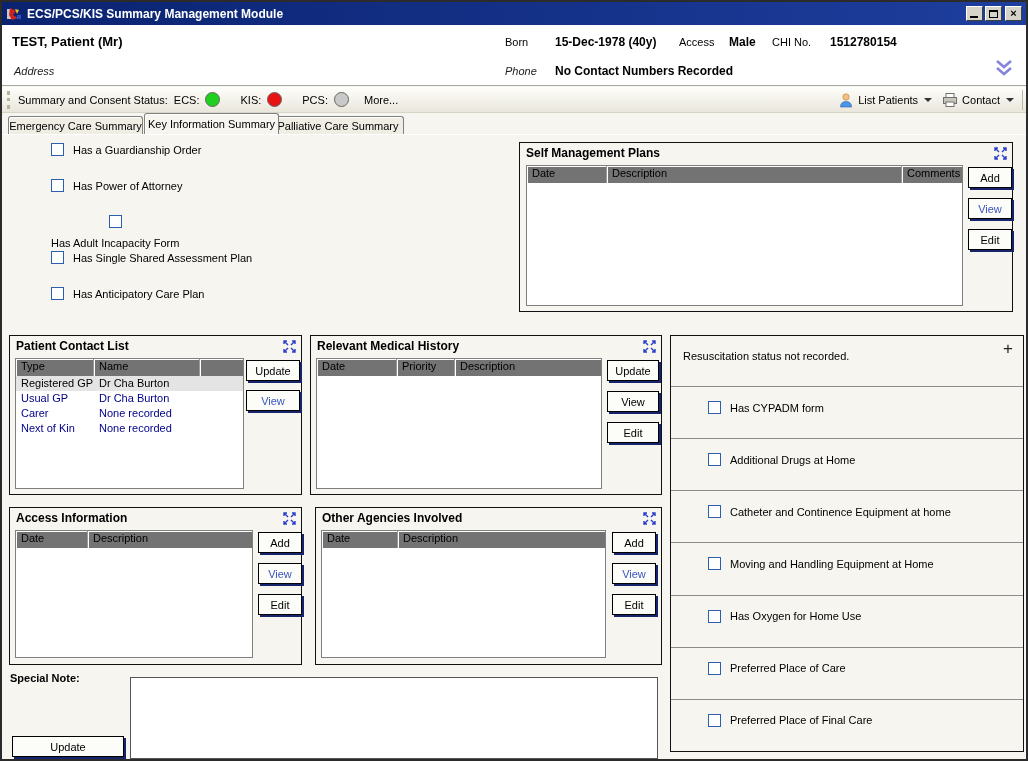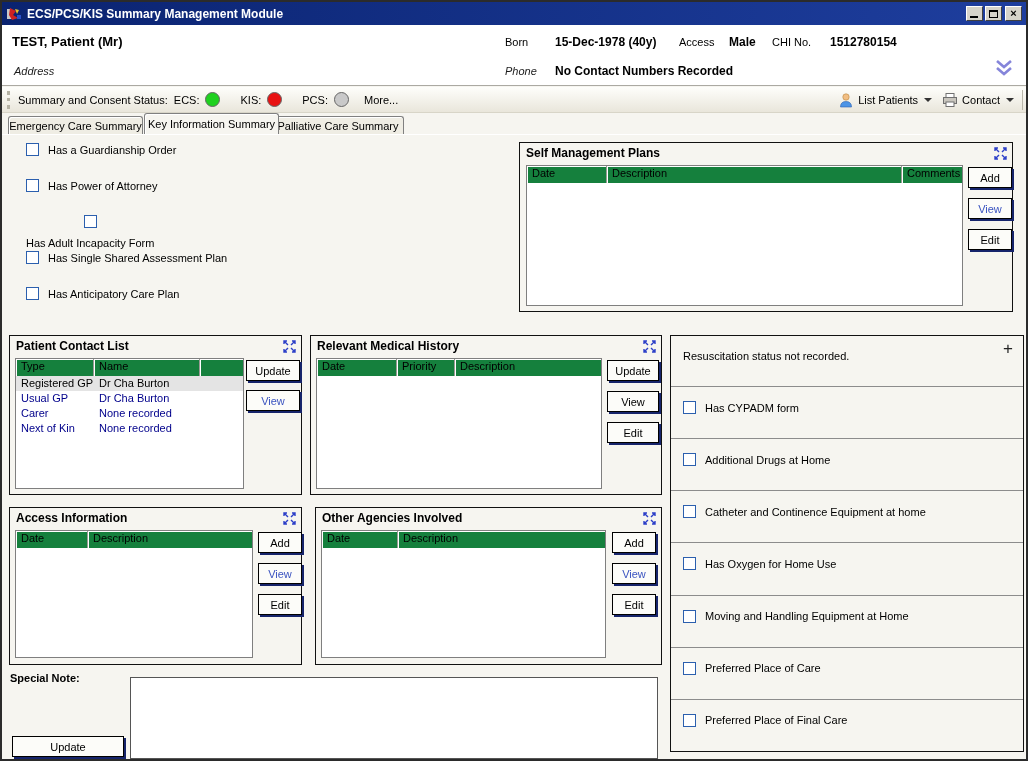--- a/index.html
+++ b/index.html
@@ -64,40 +64,40 @@
     cursor:pointer; color:#000;
   }
   .tab.active { height:21px; background:#F6F5F0; z-index:2; box-shadow:inset 1px 1px 0 #fff; }
   .content-top-line { position:absolute; left:0; top:132px; right:0; height:1px; background:#fff; }
   
   .panel { position:absolute; border:1px solid #111; background:#F6F5F0; }
   .panel-title { position:absolute; left:6px; top:3px; font-size:12px; font-weight:bold; color:#000; white-space:nowrap; }
   .expand-ic { position:absolute; right:5px; top:4px; width:13px; height:13px; cursor:pointer; }
   
   .tbl { position:absolute; background:#fff; border:1px solid #7F7F7F; }
-  .tbl-head { display:flex; height:22px; background:#15803d; border-bottom:1px solid #8a8a84; }
+  .tbl-head { display:flex; height:22px; background:#737373; border-bottom:1px solid #8a8a84; }
   .th-cell {
     font-size:11px; color:#000; padding:1px 0 0 5px; white-space:nowrap; overflow:hidden;
     border-right:1px solid #9a9a94; box-shadow:inset 1px 1px 0 #fff; cursor:default;
   }
   .th-cell:last-child { border-right:none; }
   .tbl-body { position:absolute; left:0; right:0; top:17px; bottom:0; background:#fff; overflow:hidden; }
   .trow { display:flex; height:15px; font-size:11px; color:#00008B; }
   .trow.selected { background:#E4E4E4; color:#000; }
   .trow .tc { padding:1px 0 0 5px; white-space:nowrap; overflow:hidden; }
   
   .btn {
     position:absolute; height:21px; background:#FCFCF9;
     border:1px solid #000; box-shadow:2px 2px 0 #16246b;
     font-size:11px; color:#000; display:flex; align-items:center; justify-content:center;
     cursor:pointer; font-family:"Liberation Sans", sans-serif;
   }
   .btn.blue { color:#3A53C0; }
   
-  .cb-row { position:absolute; display:flex; align-items:center; gap:9px; cursor:pointer; }
+  .cb-row { position:absolute; display:flex; align-items:center; gap:9px; cursor:pointer;margin-left:25px; }
   .cb {
     width:13px; height:13px; background:#fff; border:1px solid #2B5FAE; flex:0 0 auto;
   }
   .cb-label { font-size:11px; color:#000; white-space:nowrap; }
   
   .care-cell { position:relative; border-top:1px solid #8C8C8C; }
   .care-cell:first-child { border-top:none; }
   .care-text { position:absolute; left:12px; top:14px; font-size:11px; color:#000; }
   .plus-ic { position:absolute; right:10px; top:4px; font-size:17px; line-height:17px; color:#222; cursor:pointer; font-weight:400; }
   .care-cb { left:12px; top:14px; }
@@ -326,27 +326,27 @@
     </div>
     <div class="care-cell" style="flex:1;">
       <div class="cb-row care-cb">
           <span class="cb"></span>
       <span class="cb-label">Catheter and Continence Equipment at home</span>
         </div>
     </div>
     <div class="care-cell" style="flex:1;">
       <div class="cb-row care-cb">
           <span class="cb"></span>
+      <span class="cb-label">Moving and Handling Equipment at Home</span>
+        </div>
+    </div>
+    <div class="care-cell" style="flex:1;">
+      <div class="cb-row care-cb">
+          <span class="cb"></span>
       <span class="cb-label">Has Oxygen for Home Use</span>
-        </div>
-    </div>
-    <div class="care-cell" style="flex:1;">
-      <div class="cb-row care-cb">
-          <span class="cb"></span>
-      <span class="cb-label">Moving and Handling Equipment at Home</span>
         </div>
     </div>
     <div class="care-cell" style="flex:1;">
       <div class="cb-row care-cb">
           <span class="cb"></span>
       <span class="cb-label">Preferred Place of Care</span>
         </div>
     </div>
     <div class="care-cell" style="flex:1;">
       <div class="cb-row care-cb">

